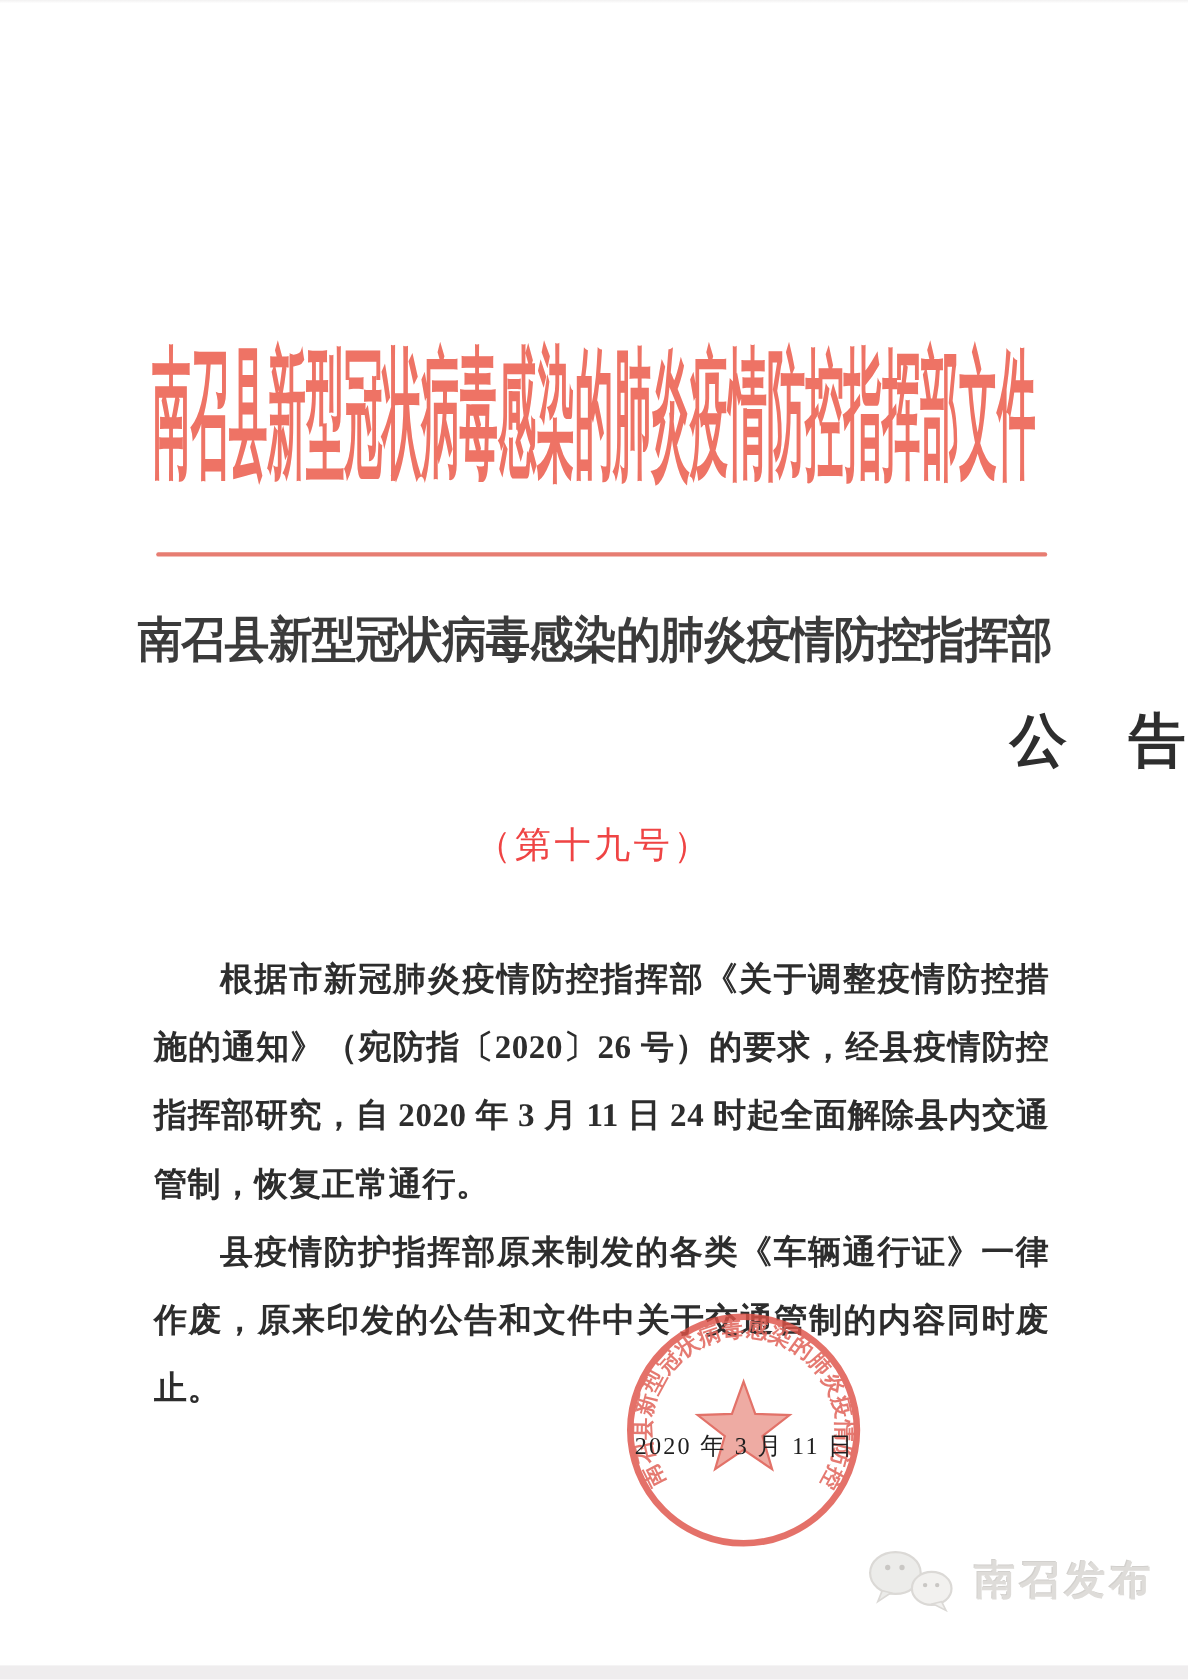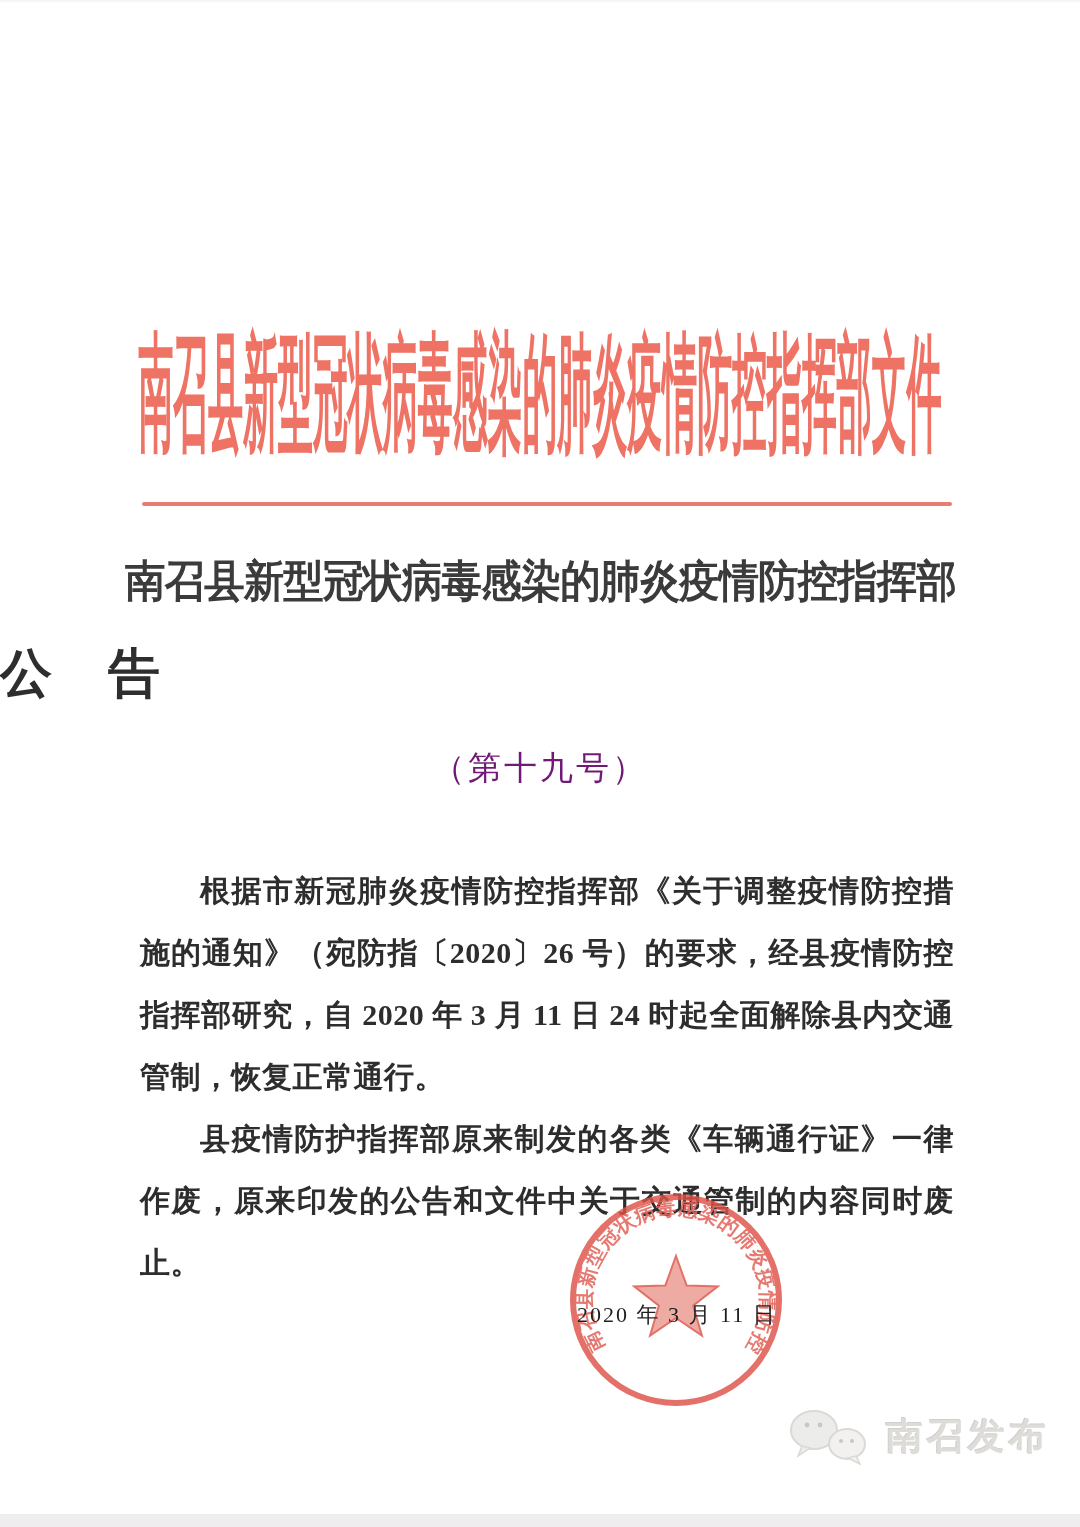--- a/index.html
+++ b/index.html
@@ -19,21 +19,21 @@
     position:absolute;top:0;left:0;right:0;height:3px;
     background:linear-gradient(to bottom,#f2f1f1,rgba(255,255,255,0));
   }
   .scan-edge-bottom{
     position:absolute;left:0;right:0;bottom:0;height:13px;
     background:#efedee;
   }
 
   
   .letterhead{
-    position:absolute;top:322px;left:0;right:0;height:148px;
+    position:absolute;top:305px;left:0;right:0;height:148px;
     display:flex;align-items:center;justify-content:center;
     overflow:visible;
   }
   .letterhead .txt{
     font-size:36px;
     font-weight:bold;
     color:#ee7365;
     white-space:nowrap;
     letter-spacing:0px;
     transform:scale(0.97,3.55);
@@ -52,34 +52,34 @@
   }
   .issuer{
     font-size:44px;font-weight:600;color:#3b3b3b;
     white-space:nowrap;letter-spacing:-1px;
     transform:scaleX(0.92);transform-origin:center;
   }
 
   
   .doc-title-wrap{
     position:absolute;top:636px;left:0;right:0;height:76px;
-    display:flex;align-items:center;justify-content:flex-start;
+    display:flex;align-items:center;justify-content:flex-end;
   }
   .doc-title{
     font-size:52px;font-weight:600;color:#2e2e2e;letter-spacing:2px;
     white-space:pre;
   }
 
   
   .doc-number-wrap{
     position:absolute;top:742px;left:0;right:0;height:52px;
     display:flex;align-items:center;justify-content:center;
   }
   .doc-number{
-    font-size:33px;color:#701a75;letter-spacing:3px;font-weight:500;
+    font-size:33px;color:#ef4444;letter-spacing:3px;font-weight:500;
   }
 
   
   .body-text{
     position:absolute;left:140px;top:860px;width:814px;
     font-size:30px;line-height:62px;color:#2d2d2d;
     text-align:justify;
   }
   .body-text p{margin:0;text-indent:2em;letter-spacing:0.5px;font-weight:bold;}
 

